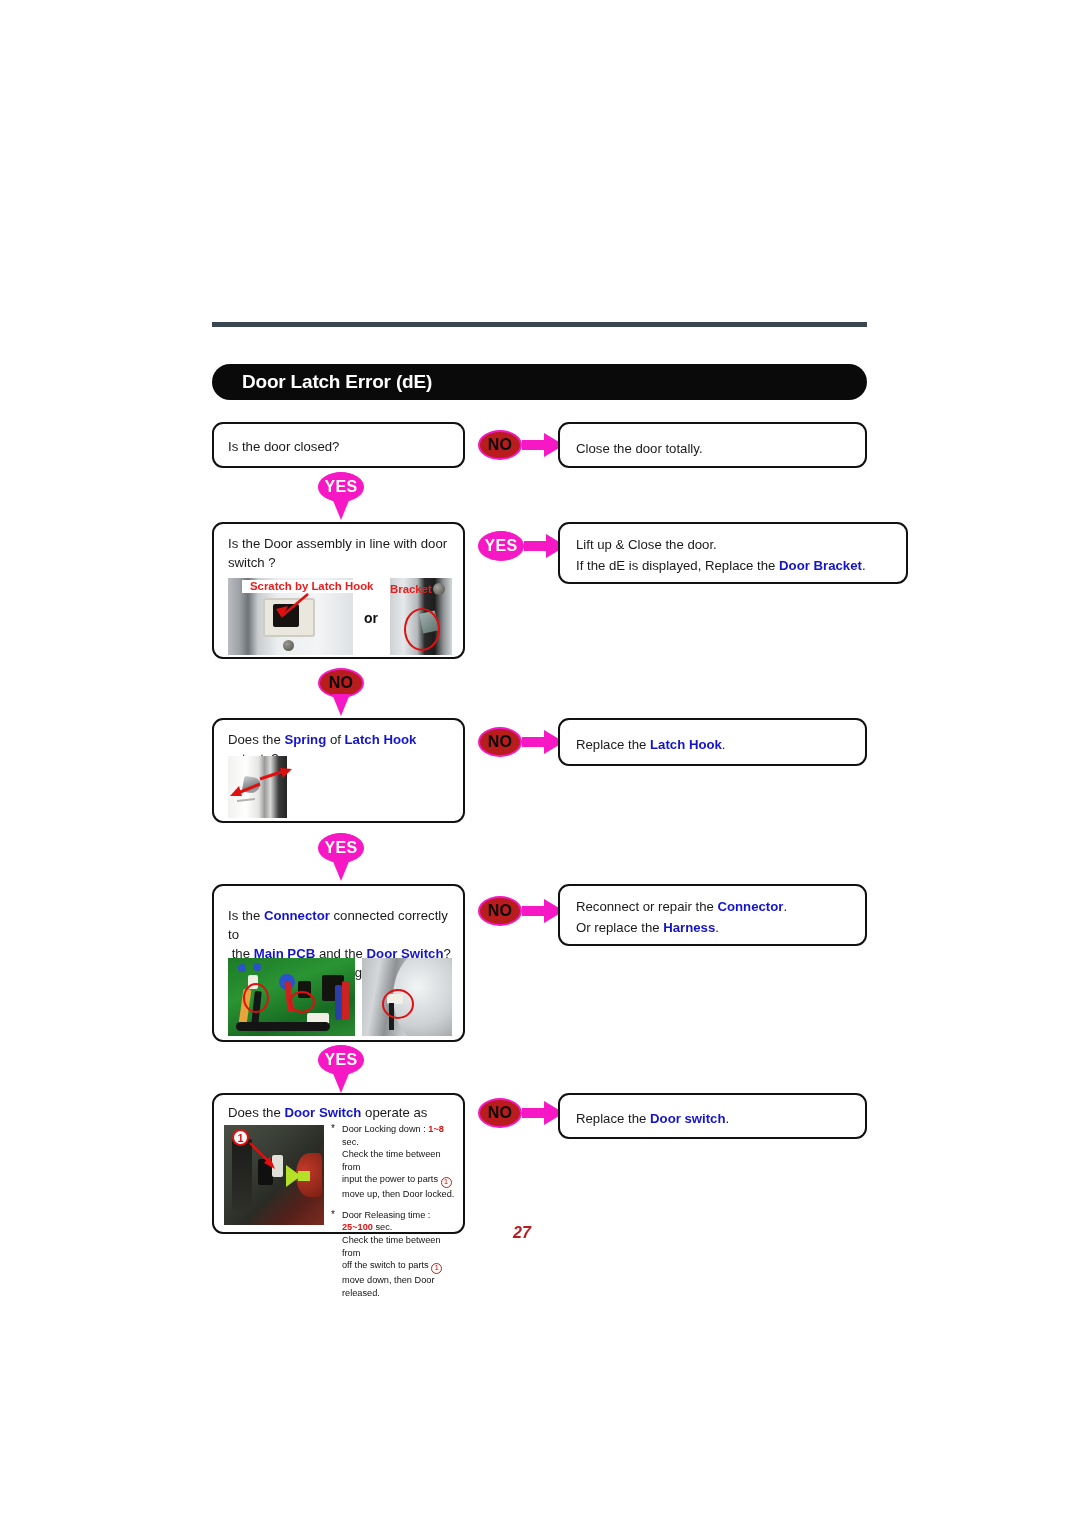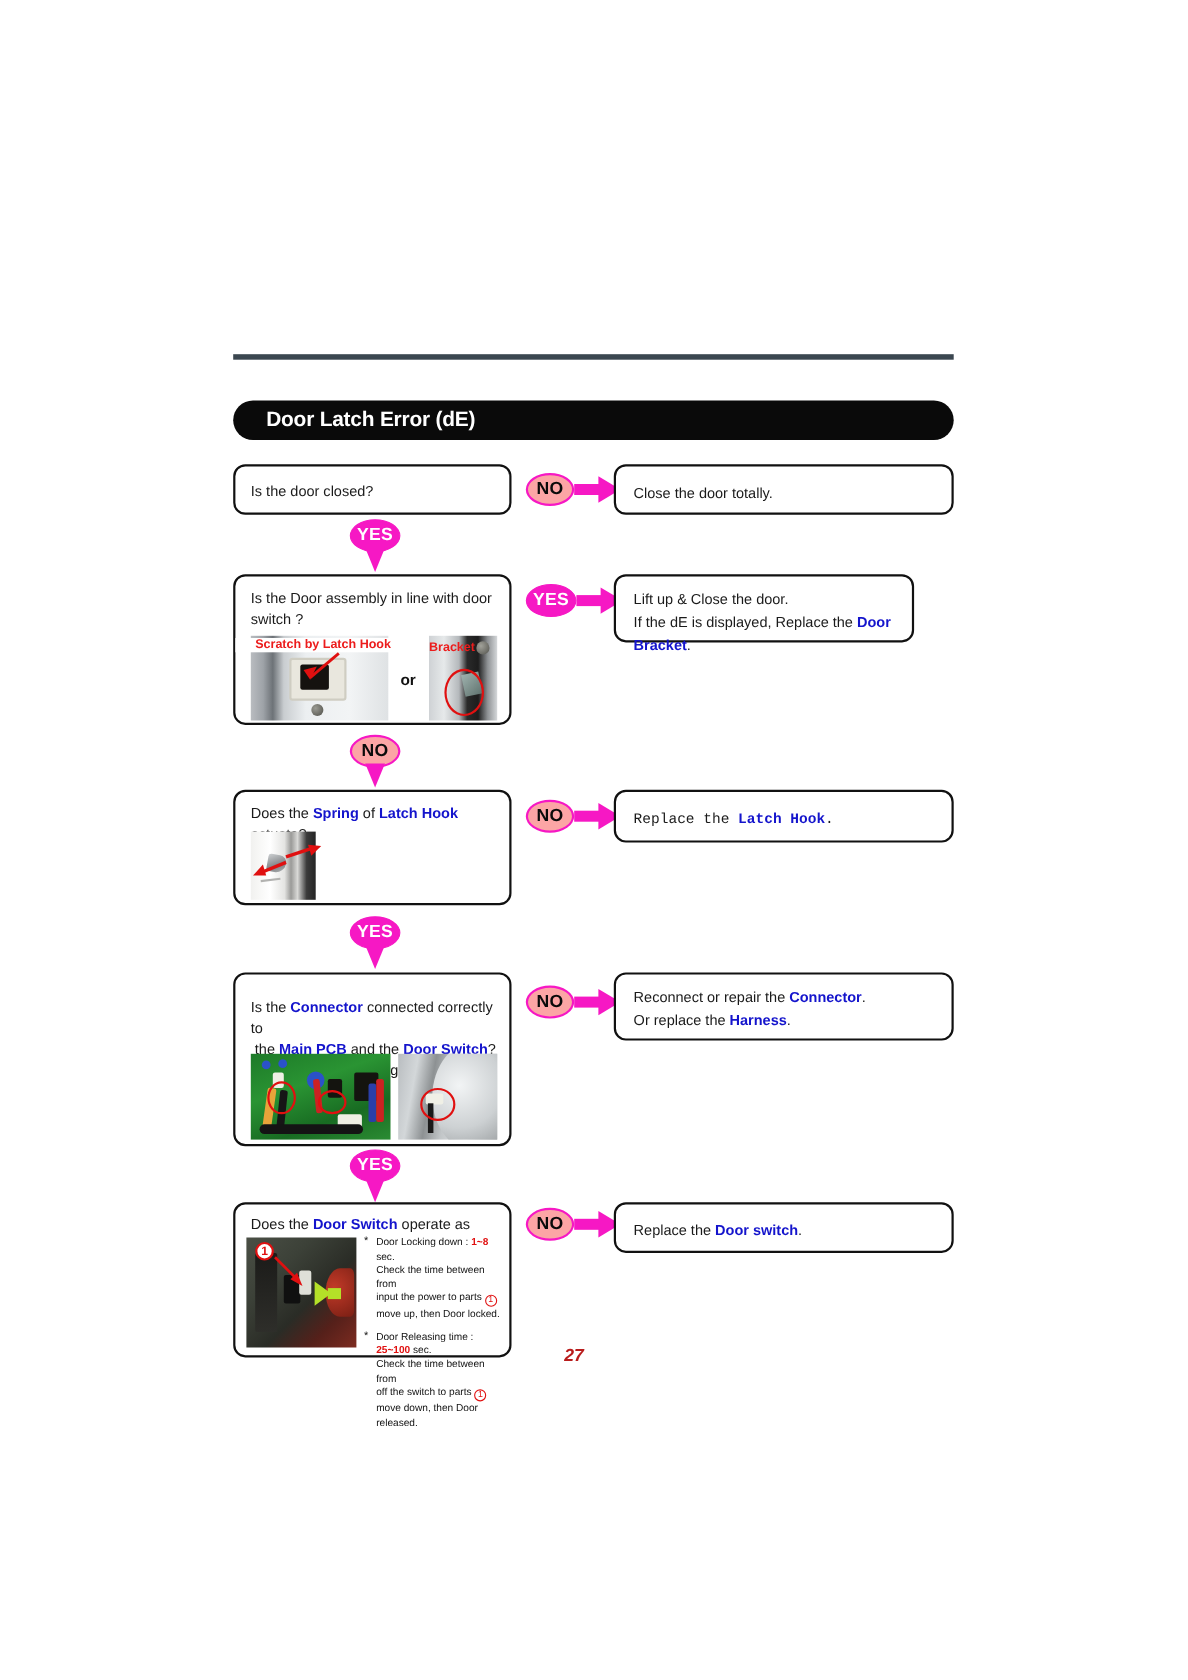--- a/index.html
+++ b/index.html
@@ -103,21 +103,21 @@
   .badge.yes .bubble {
     height: 30px;
     background: #f618c4;
     border: 1.6px solid #f618c4;
     color: #ffffff;
     font-size: 16px;
   }
   
   .badge.no .bubble {
     height: 30px;
-    background: #fca5a5;
+    background: #b91c1c;
     border: 2px solid #f618c4;
     color: #0a0a0a;
     font-size: 16px;
   }
   
   .badge .down-arrow {
     position: absolute;
     left: 50%;
     top: 26px;
     transform: translateX(-50%);
@@ -439,21 +439,21 @@
       <span>Is the Door assembly in line with door</span><br>
       <span>switch ?</span>
     </div>
 
     <div class="photo ph-doorhole" style="left:14px; top:54px; width:125px; height:77px;">
       <div class="screw" style="left:44%; top:4%;"></div>
       <div class="screw" style="left:44%; top:80%;"></div>
       <div class="plate"></div>
       <div class="hole"></div>
     </div>
-    <div class="ph-label" style="left:0; top:56px; font-size:11.4px; padding:1px 18px;">Scratch by Latch Hook</div>
+    <div class="ph-label" style="left:28px; top:56px; font-size:11.4px; padding:1px 8px;">Scratch by Latch Hook</div>
     <svg class="red-arrow-svg" style="left:58px; top:68px;" width="40" height="32">
       <line x1="36" y1="2" x2="10" y2="24" stroke="#e01010" stroke-width="2.6"></line>
       <polygon points="10,26 16,14 4,17" fill="#e01010"></polygon>
     </svg>
 
     <div class="or-text" style="left:150px; top:86px;">or</div>
 
     <div class="photo ph-touch" style="left:176px; top:54px; width:62px; height:77px;">
       <div class="topscrew"></div>
       <div class="metalbit"></div>
@@ -463,21 +463,21 @@
   </div>
 
   <div class="badge yes" style="left:478px; top:531px; width:46px; height:30px;">
     <div class="bubble">YES</div>
     <div class="right-arrow">
       <div class="shaft"></div>
         <div class="head"></div>
     </div>
   </div>
 
-  <div class="fbox" style="left:558px; top:522px; width:273px; height:62px;">
+  <div class="fbox" style="left:558px; top:522px; width:350px; height:62px;">
     <div class="atext" style="top:10px;">
       <span>Lift up &amp; Close the door.</span><br>
       <span>If the dE is displayed, Replace the <b class="blue">Door Bracket</b>.</span>
     </div>
   </div>
 
   <div class="badge no" style="left:318px; top:668px; width:46px; height:30px;">
     <div class="bubble">NO</div>
     <div class="down-arrow"></div>
   </div>
@@ -502,21 +502,21 @@
   </div>
 
   <div class="badge no" style="left:478px; top:727px; width:44px; height:30px;">
     <div class="bubble">NO</div>
     <div class="right-arrow">
       <div class="shaft"></div>
         <div class="head"></div>
     </div>
   </div>
 
-  <div class="fbox" style="left:558px; top:718px; width:309px; height:48px;font-family:Liberation Mono, monospace;">
+  <div class="fbox" style="left:558px; top:718px; width:309px; height:48px;">
     <div class="atext" style="top:14px;">
       Replace the <b class="blue">Latch Hook</b>.
     </div>
   </div>
 
   <div class="badge yes" style="left:318px; top:833px; width:46px; height:30px;">
     <div class="bubble">YES</div>
     <div class="down-arrow"></div>
   </div>
 

